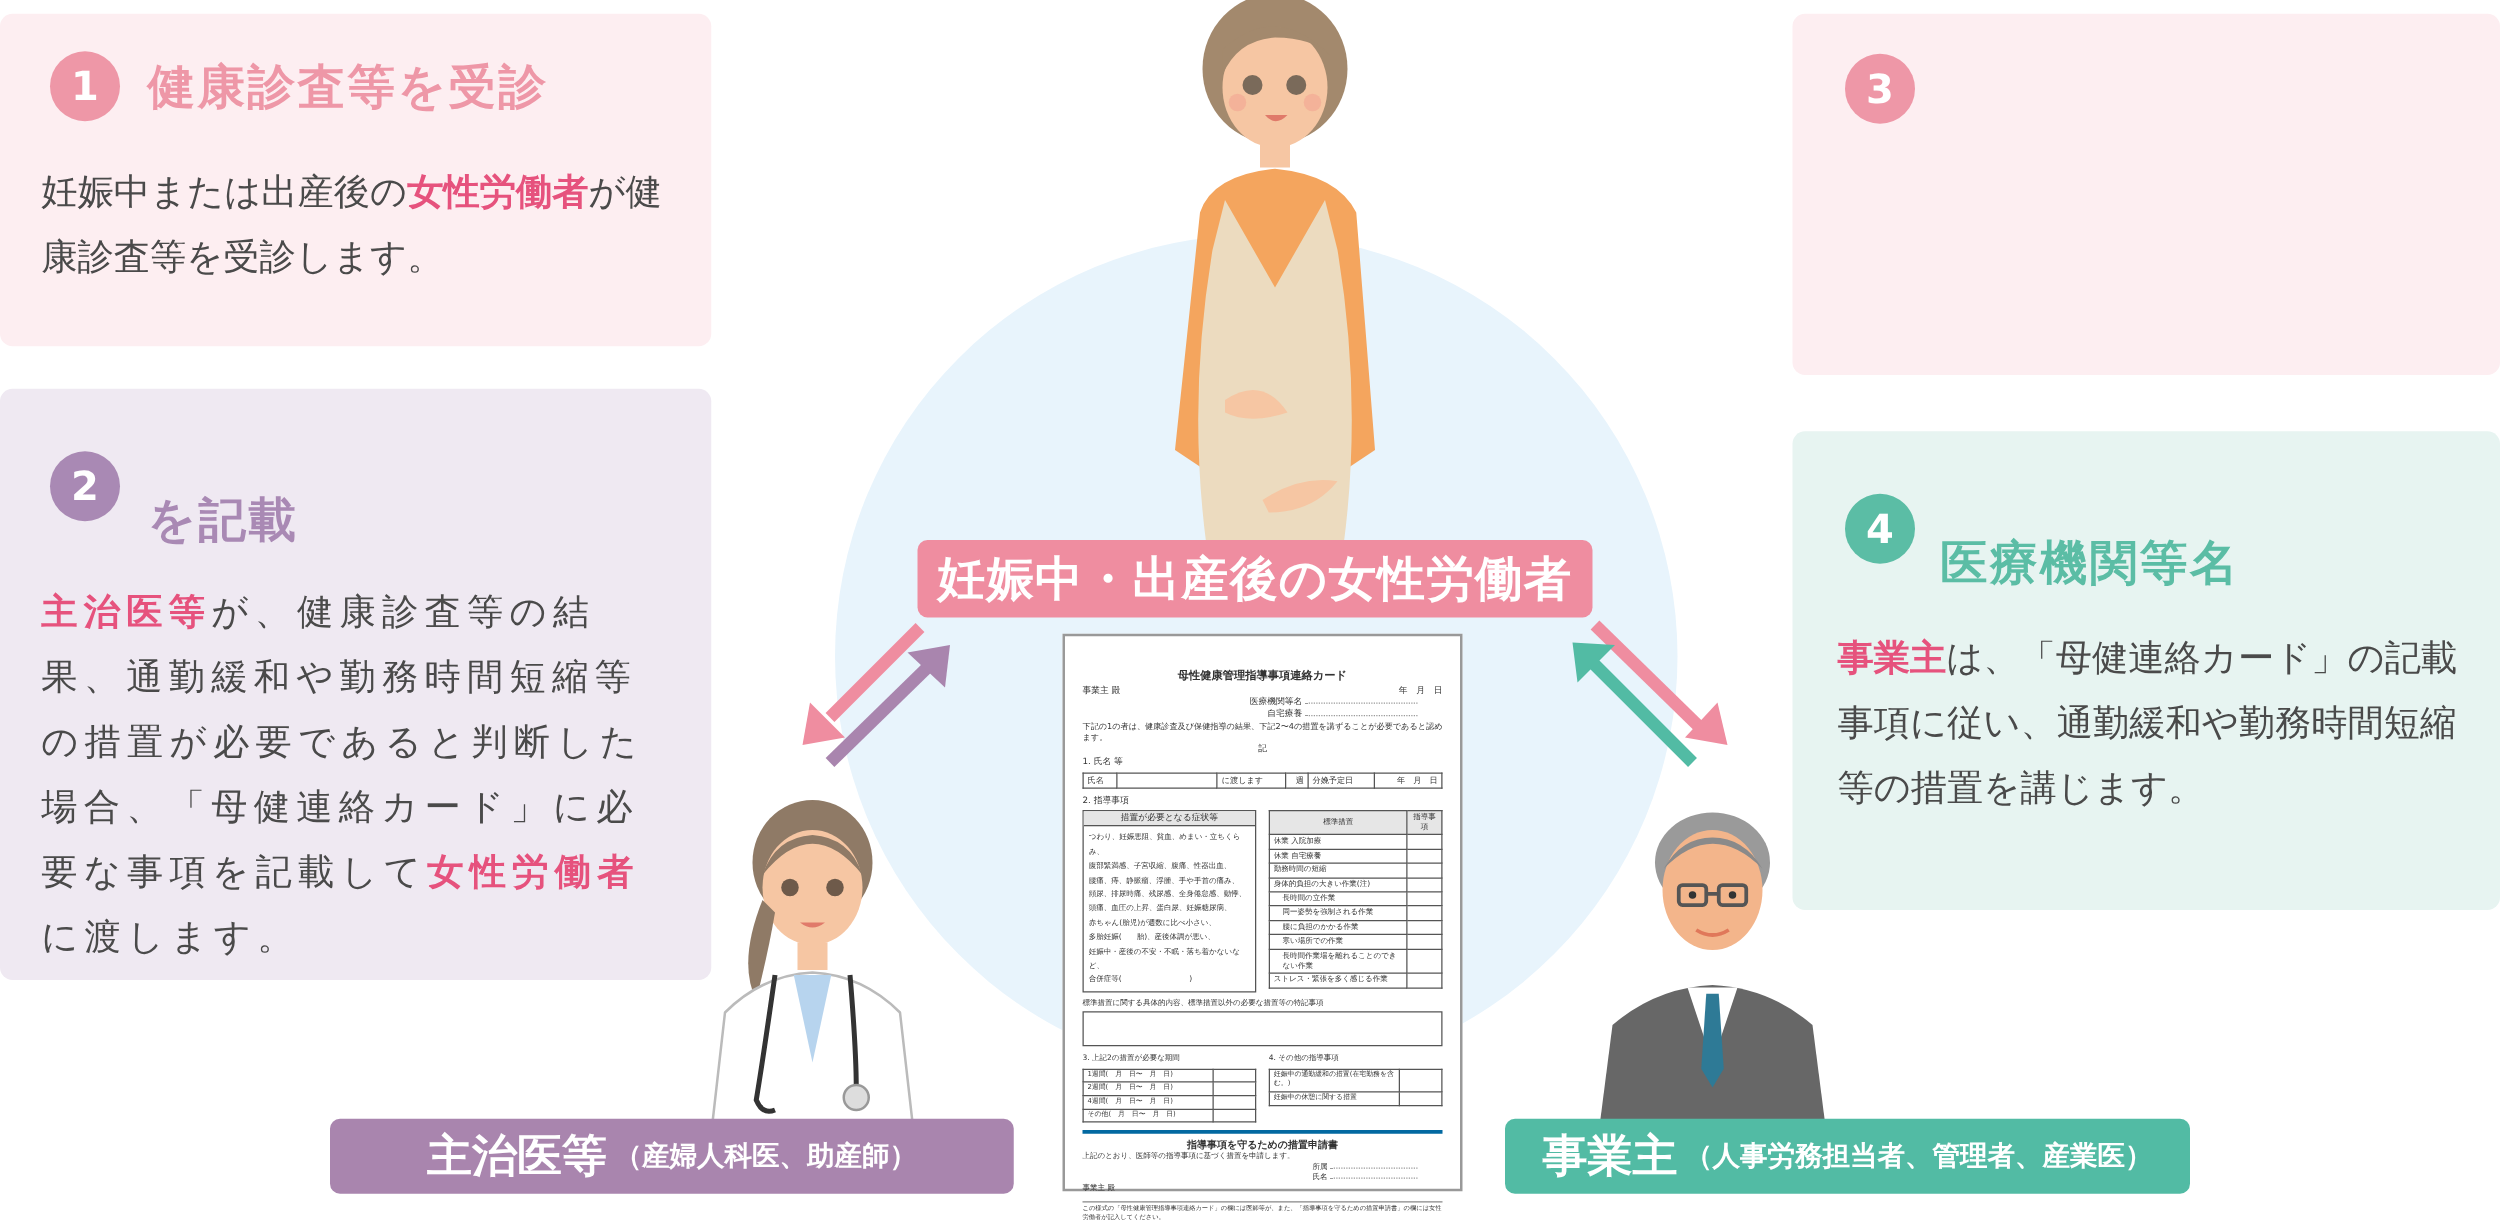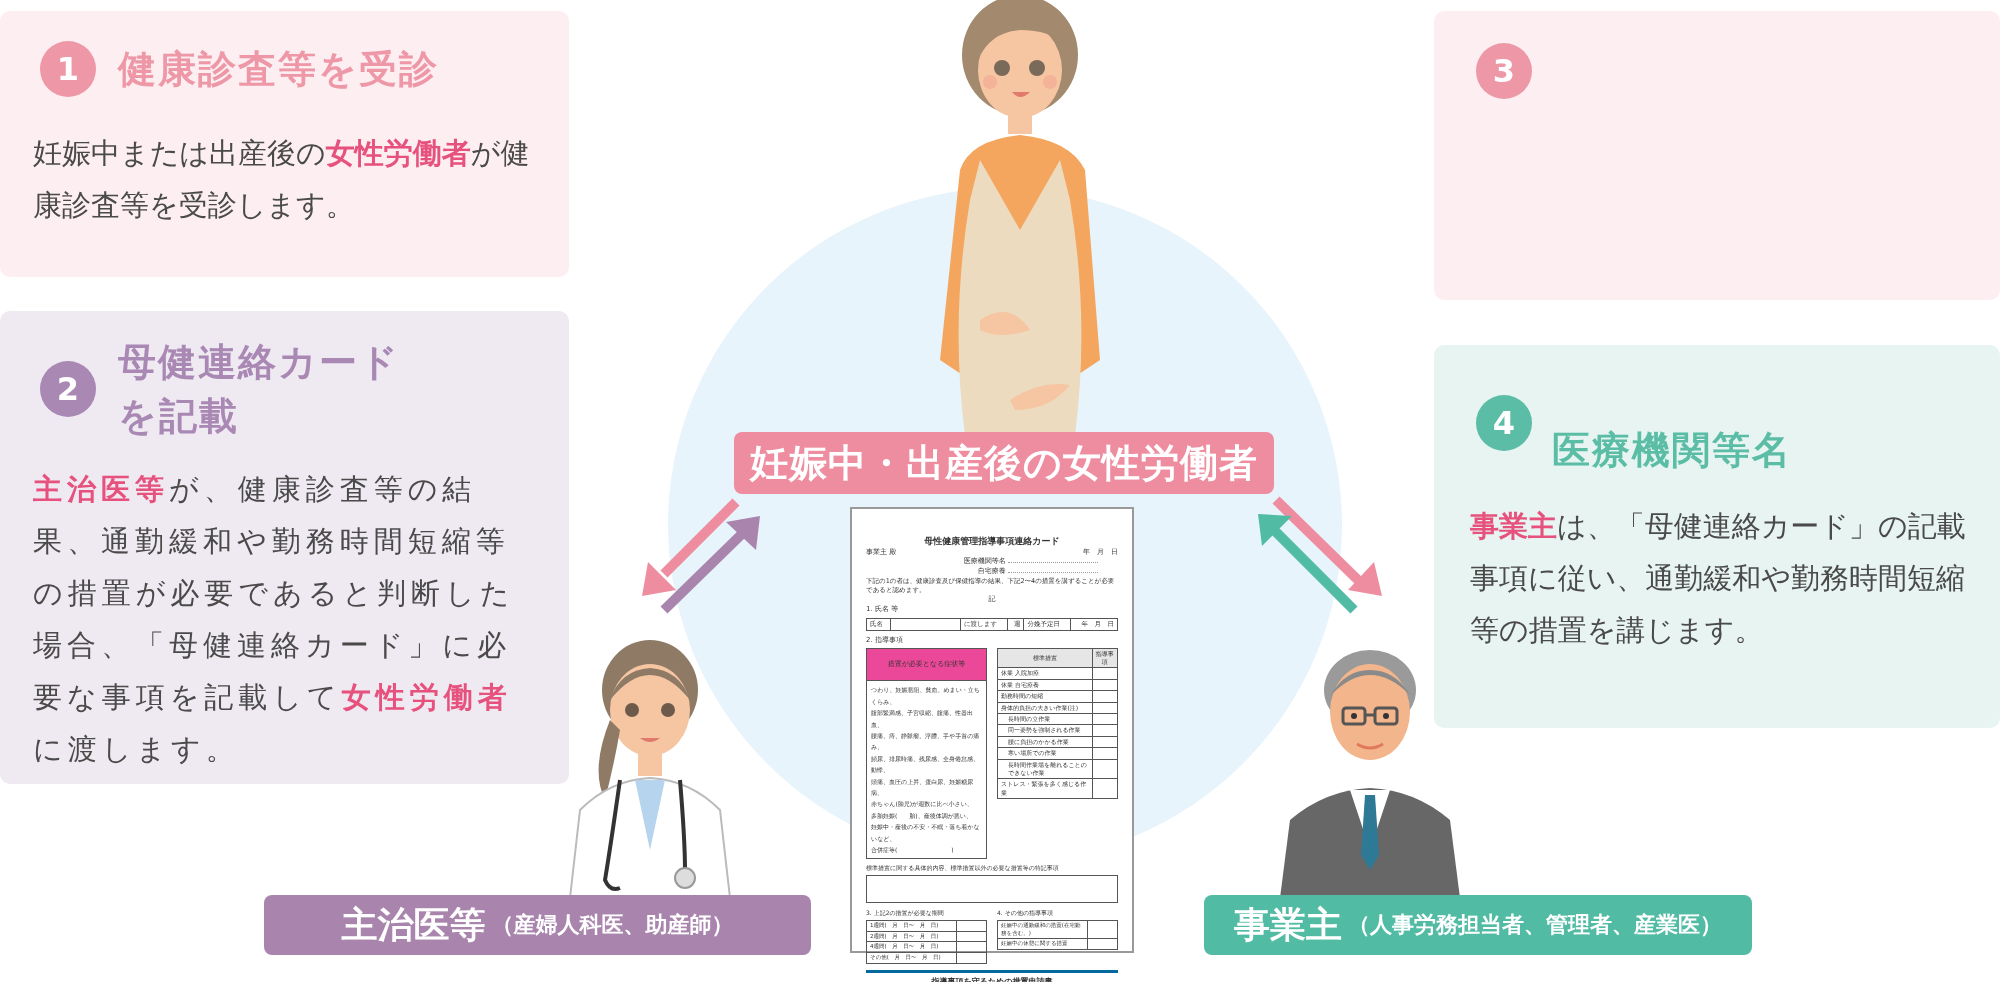--- a/index.html
+++ b/index.html
@@ -29,31 +29,31 @@
 
   .role-label { position: absolute; border-radius: 8px; color: #ffffff; font-weight: bold; display: flex; align-items: center; justify-content: center; white-space: nowrap; }
   .role-label .main { font-size: 36px; }
   .role-label .sub { font-size: 22px; margin-left: 6px; }
   .label-worker { left: 734px; top: 432px; width: 540px; height: 62px; background: #ef8da0; font-size: 38px; letter-spacing: 1px; }
   .label-doctor { left: 264px; top: 895px; width: 547px; height: 60px; background: #a985ae; }
   .label-employer { left: 1204px; top: 895px; width: 548px; height: 60px; background: #52bba4; }
 
   .arrow { position: absolute; }
 
-  .doc-card { position: absolute; left: 850px; top: 507px; width: 284px; height: 446px; background: #ffffff; border: 2px solid #999999; padding: 16px 14px; font-size: 7px; color: #333; line-height: 1.4; }
+  .doc-card { position: absolute; left: 850px; top: 507px; width: 320px; height: 446px; background: #ffffff; border: 2px solid #999999; padding: 16px 14px; font-size: 7px; color: #333; line-height: 1.4; }
   .doc-title { text-align: center; font-size: 9px; font-weight: bold; margin-top: 10px; }
   .doc-row { display: flex; justify-content: space-between; font-size: 7px; }
   .doc-line { border-bottom: 1px dotted #999; display: inline-block; width: 90px; }
   .doc-table { width: 100%; border-collapse: collapse; font-size: 6.5px; margin-top: 3px; }
   .doc-table td, .doc-table th { border: 1px solid #555; padding: 1px 3px; font-weight: normal; }
   .doc-table th { background: #e6e6e6; }
   .doc-sec { margin-top: 5px; font-size: 7px; }
   .doc-cols { display: flex; gap: 10px; margin-top: 2px; }
   .doc-symptoms { border: 1px solid #555; width: 50%; }
-  .doc-symptoms .hdr { background: #ec4899; border-bottom: 1px solid #555; text-align: center; padding: 11px; }
+  .doc-symptoms .hdr { background: #e5e5e5; border-bottom: 1px solid #555; text-align: center; padding: 1px; }
   .doc-symptoms .lst { padding: 3px 4px; line-height: 1.9; font-size: 6px; }
   .doc-measures { width: 50%; }
   .doc-box { border: 1px solid #555; height: 28px; margin-top: 2px; }
   .doc-sep { border-top: 3px solid #0369a1; margin-top: 6px; padding-top: 3px; }
   .doc-foot { border-top: 1px solid #888; margin-top: 6px; padding-top: 2px; font-size: 5px; }
 
   .figure { position: absolute; }
 </style>
 </head>
 <body>
@@ -66,21 +66,21 @@
     <div class="step-title"><span>健康診査等を受診</span></div>
   </div>
   <div class="step-body" style="left:33px; top:116px; width:510px;">
     <span>妊娠中または出産後の</span><span class="hl">女性労働者</span><span>が健康診査等を受診します。</span>
   </div>
 </div>
 
 <div class="step-box step2 purple">
   <div class="step-head" style="left:40px; top:24px;">
     <div class="step-num">2</div>
-    <div class="step-title"><span>母健連絡カード</span><br><span>を記載</span></div>
+    <div class="step-title"><br><span>を記載</span></div>
   </div>
   <div class="step-body" style="left:33px; top:152px; width:505px; letter-spacing:5px;">
     <span class="hl">主治医等</span><span>が、健康診査等の結果、通勤緩和や勤務時間短縮等の措置が必要であると判断した場合、「母健連絡カード」に必要な事項を記載して</span><span class="hl">女性労働者</span><span>に渡します。</span>
   </div>
 </div>
 
 <div class="step-box step3 pink">
   <div class="step-head" style="left:42px; top:32px;">
     <div class="step-num">3</div>
   </div>

